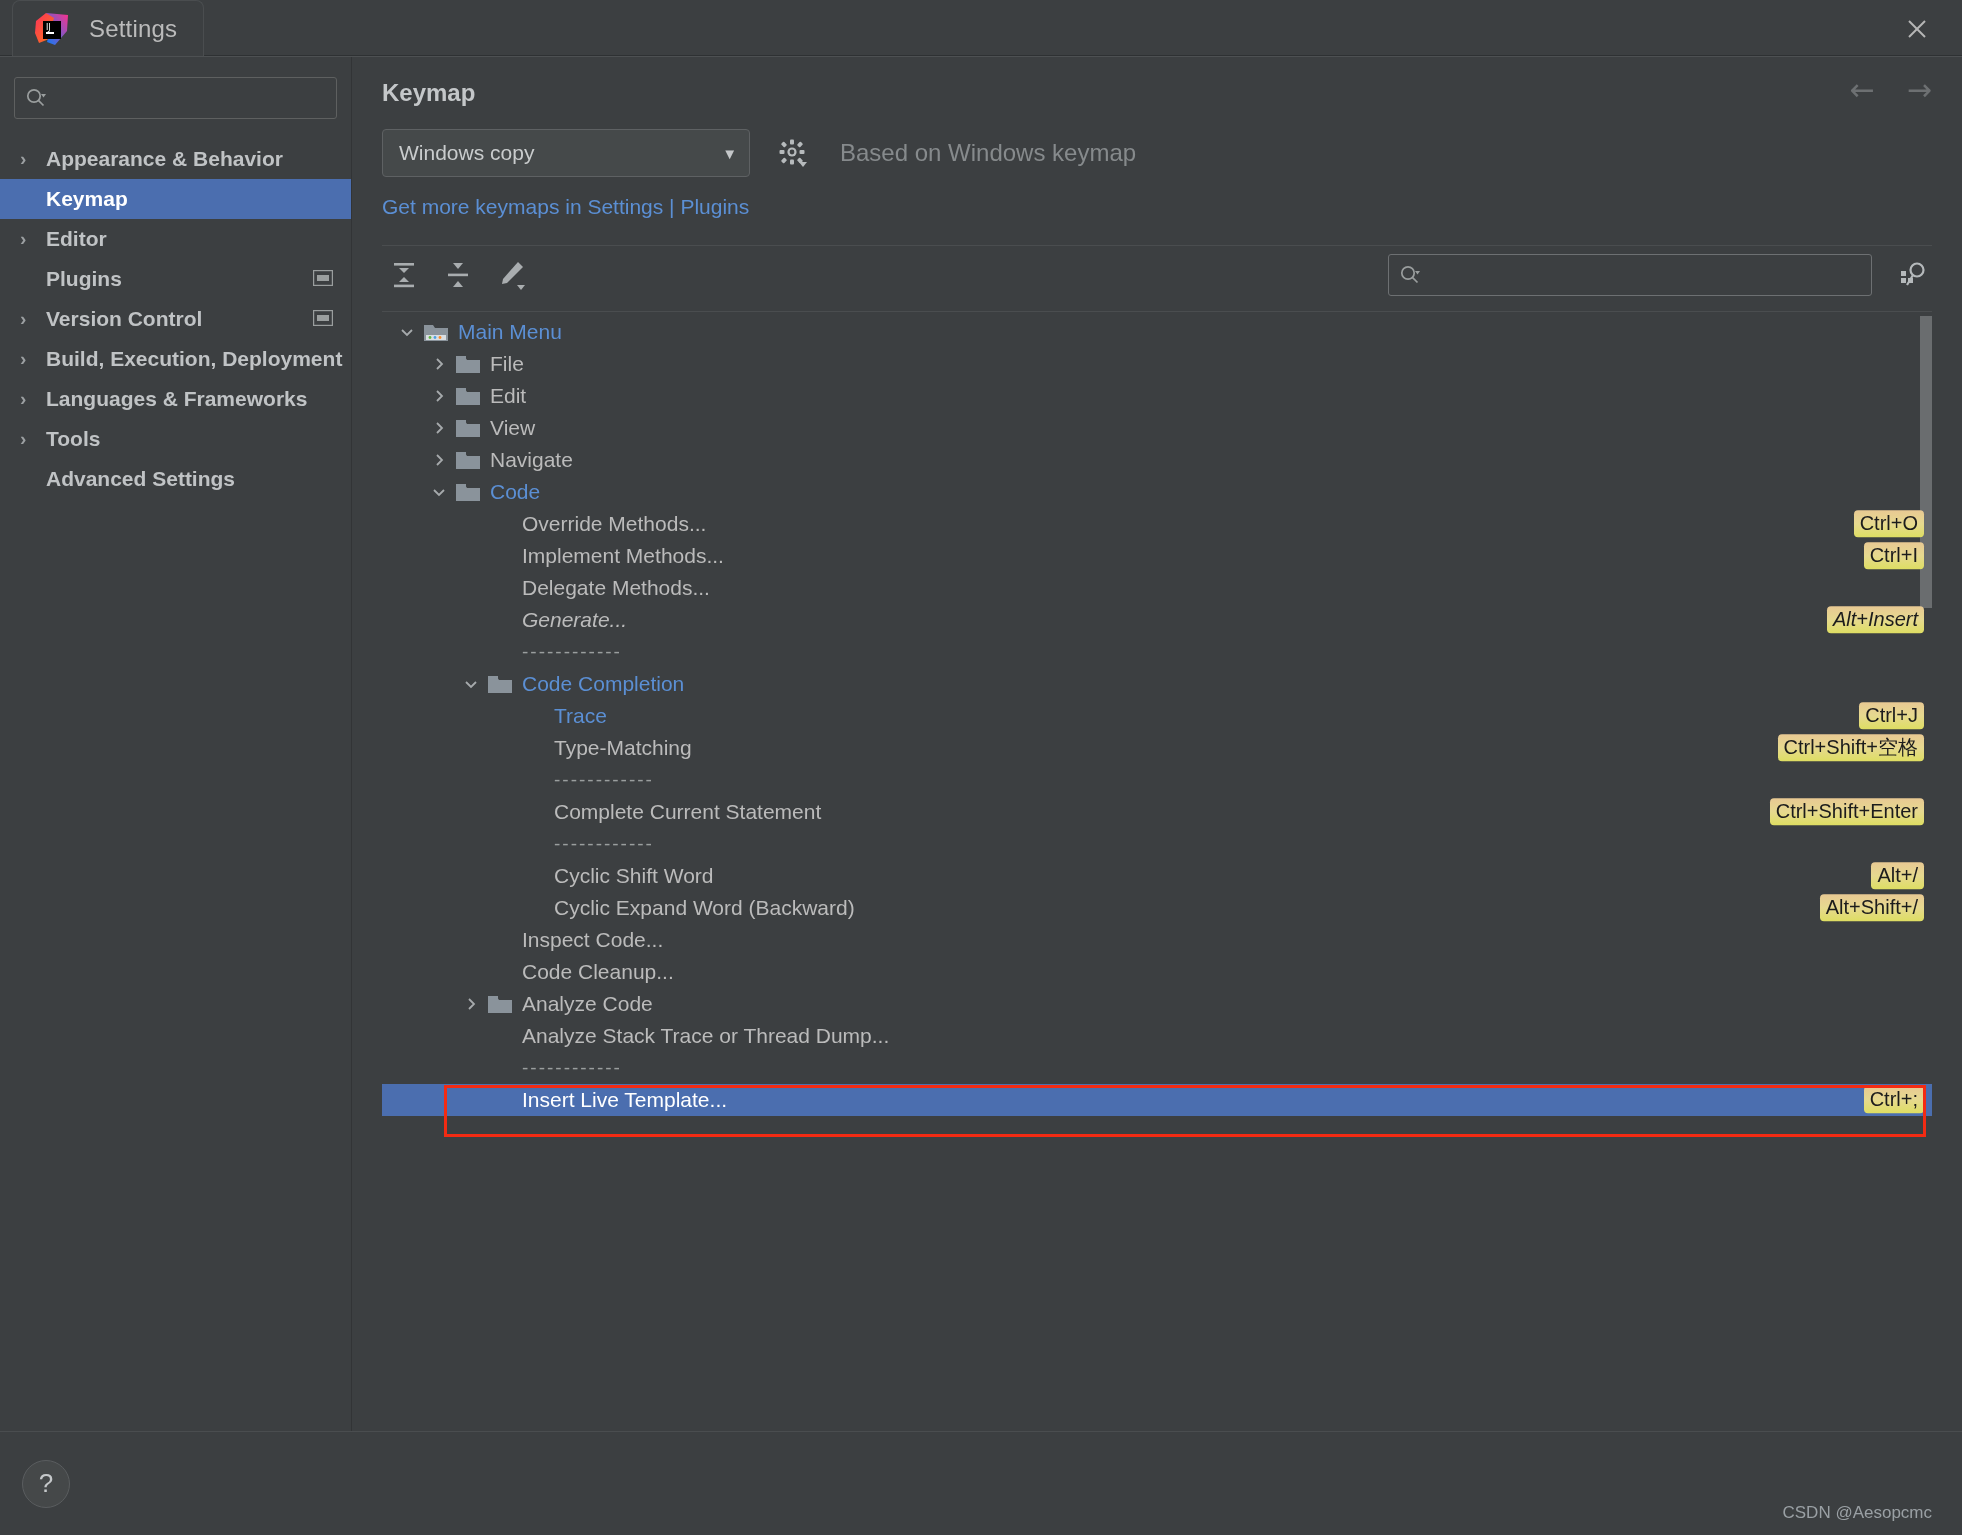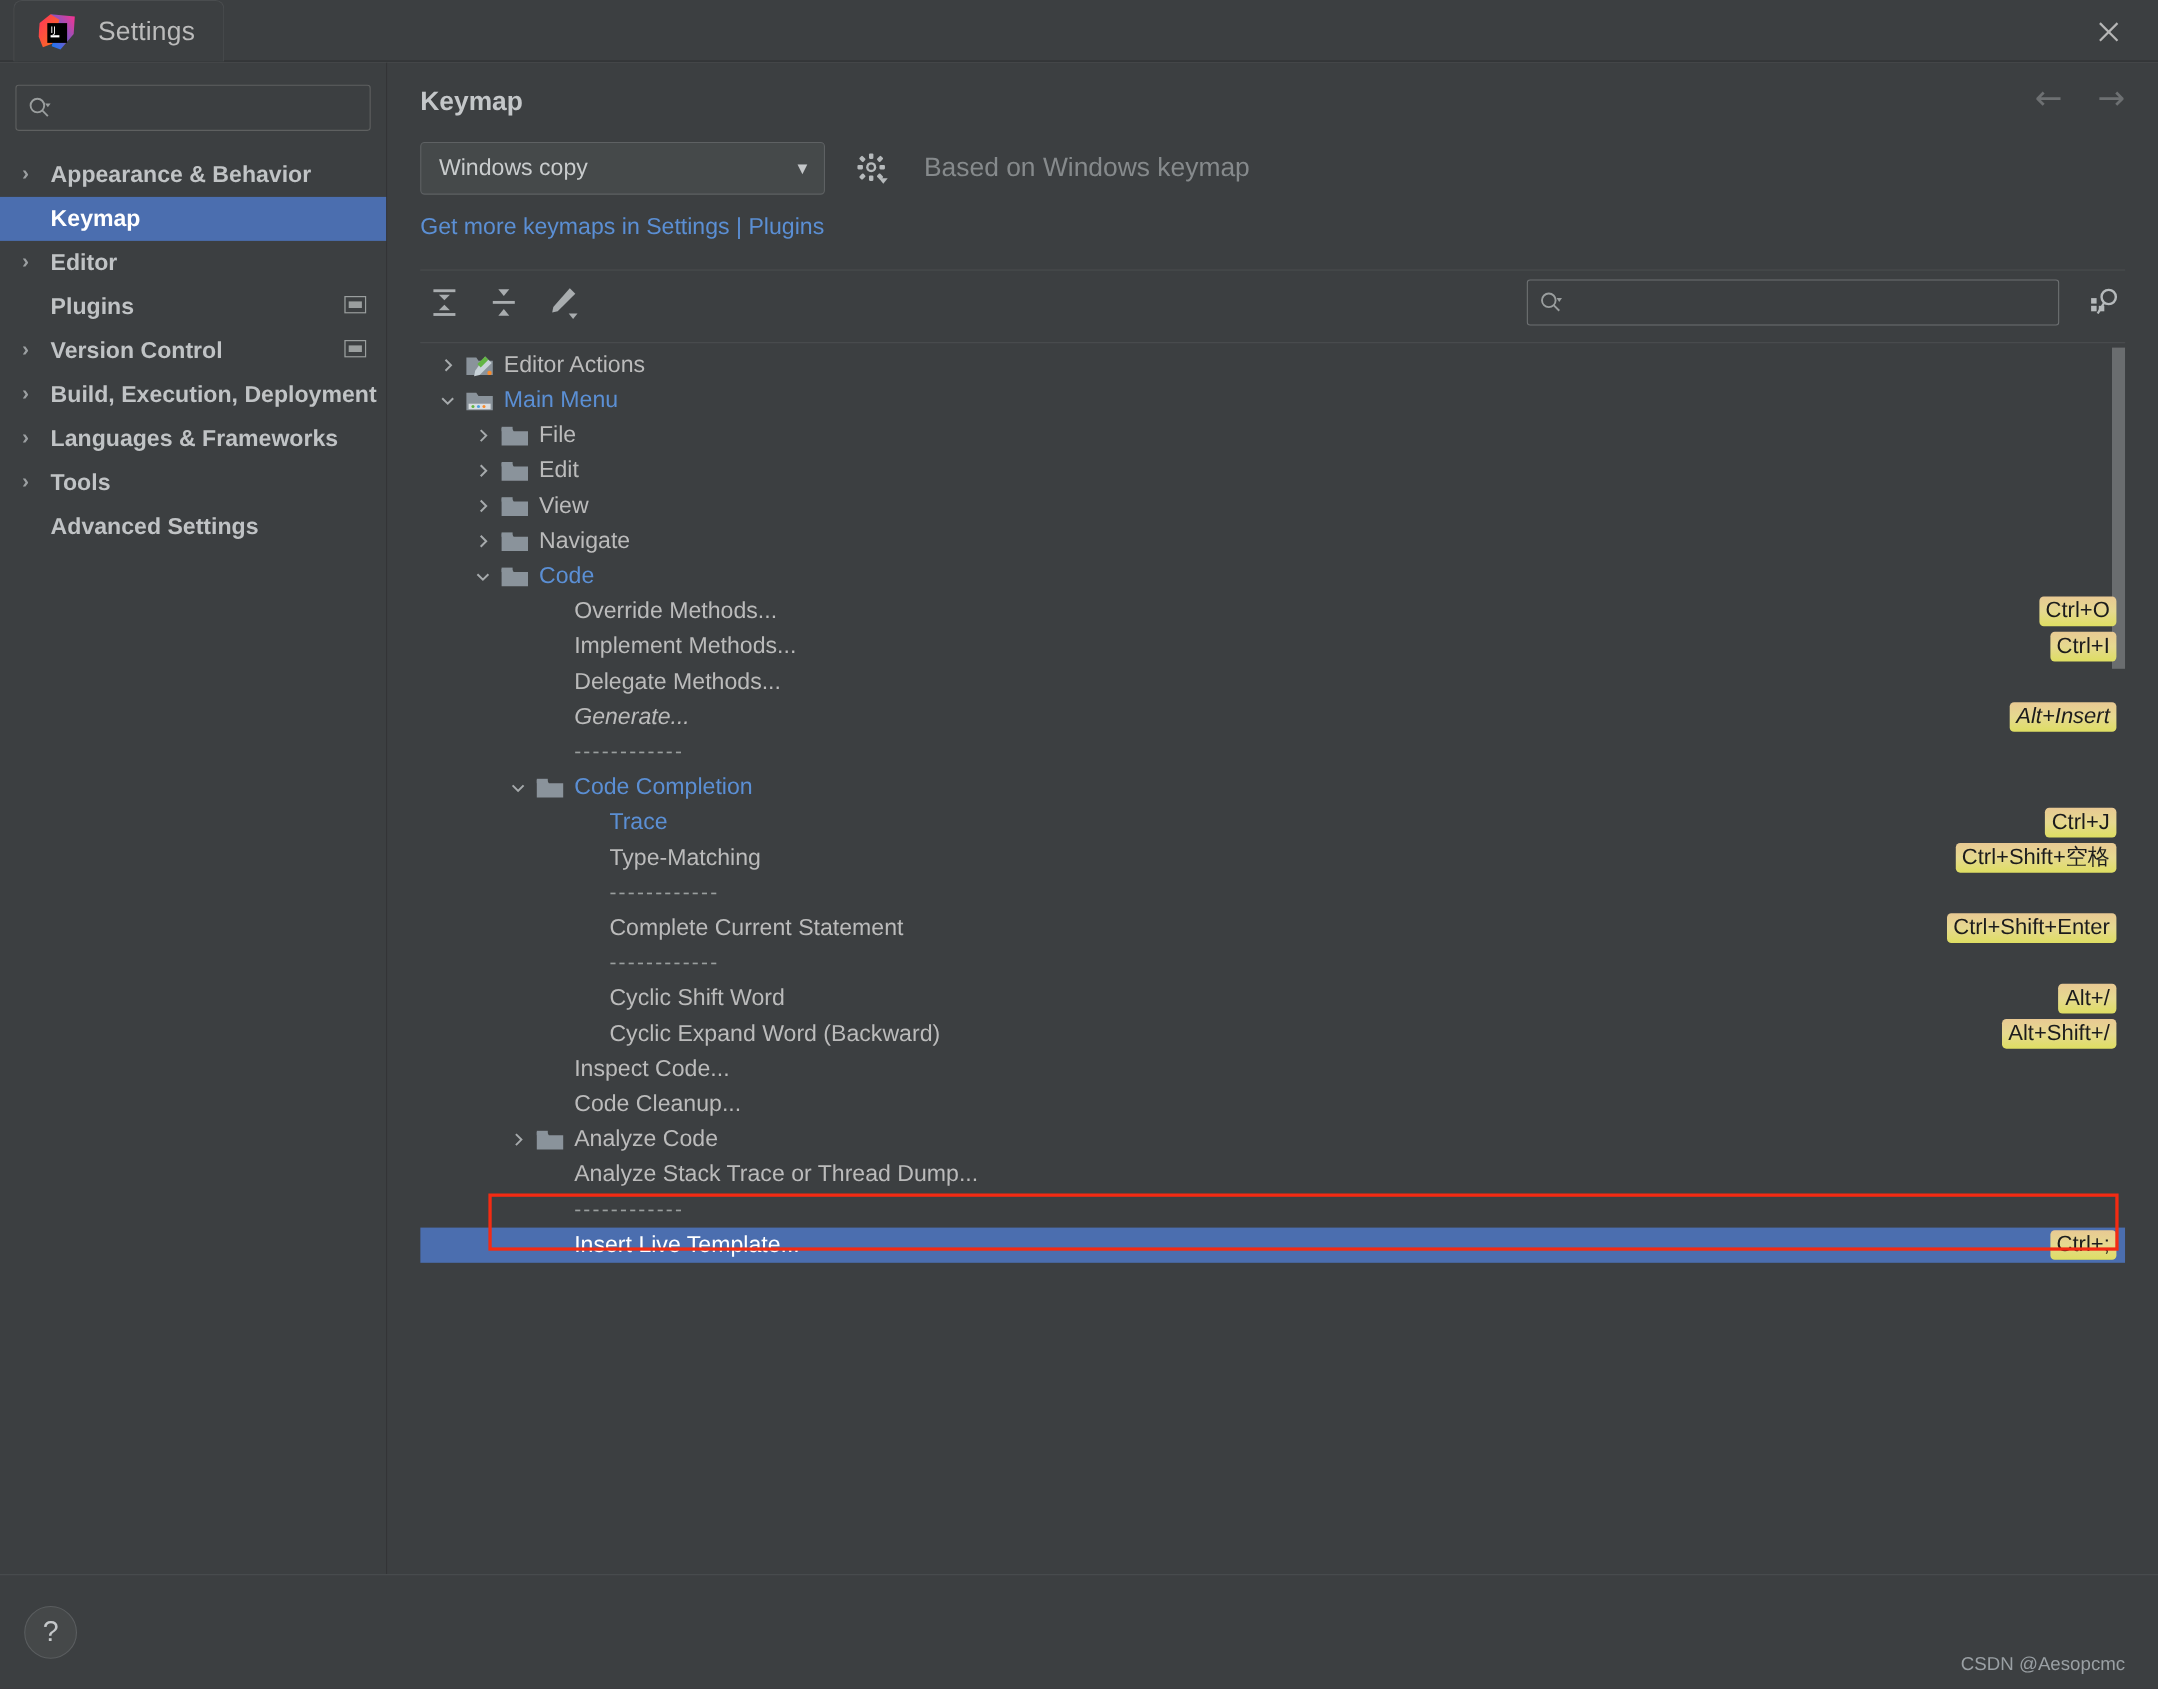--- a/index.html
+++ b/index.html
@@ -433,36 +433,20 @@
       </div>
 
       <div class="tree-wrap">
         <div class="vtrack">
           <div class="vscroll"></div>
         </div>
         <div class="tree" id="tree">
             <div class="row" style="padding-left: 10px;">
               <span class="chev">
                 <svg width="16" height="16" viewBox="0 0 16 16">
-                  <polyline points="6,3 11,8 6,13" fill="none" stroke="#a6aaac" stroke-width="1.8"></polyline>
-                </svg>
-              </span>
-              <span class="ficon">
-                <svg width="26" height="21" viewBox="0 0 26 21">
-                  <path d="M1 3 L10 3 L12 6 L25 6 L25 19 L1 19 Z" fill="#8a939b"></path>
-                  <polygon points="18,2 24,8 13,19 8,20 9,15" fill="#c8d2d8"></polygon>
-                  <polygon points="18,2 21,5 14,12 11,9" fill="#62b543"></polygon>
-                  <circle cx="22" cy="17" r="2" fill="#f98b2c"></circle>
-                </svg>
-              </span>
-              <span class="lbl">Editor Actions</span>
-            </div>
-            <div class="row" style="padding-left: 10px;">
-              <span class="chev">
-                <svg width="16" height="16" viewBox="0 0 16 16">
                   <polyline points="3,6 8,11 13,6" fill="none" stroke="#a6aaac" stroke-width="1.8"></polyline>
                 </svg>
               </span>
               <span class="ficon">
                 <svg width="26" height="21" viewBox="0 0 26 21">
                   <path d="M1 3 L10 3 L12 6 L25 6 L25 19 L1 19 Z" fill="#8a939b"></path>
                   <rect x="3" y="13" width="20" height="5" fill="#d9dee2"></rect>
                   <circle cx="7" cy="15.5" r="1.4" fill="#62b543"></circle>
                   <circle cx="12" cy="15.5" r="1.4" fill="#4b9fe0"></circle>
                   <circle cx="17" cy="15.5" r="1.4" fill="#f98b2c"></circle>

